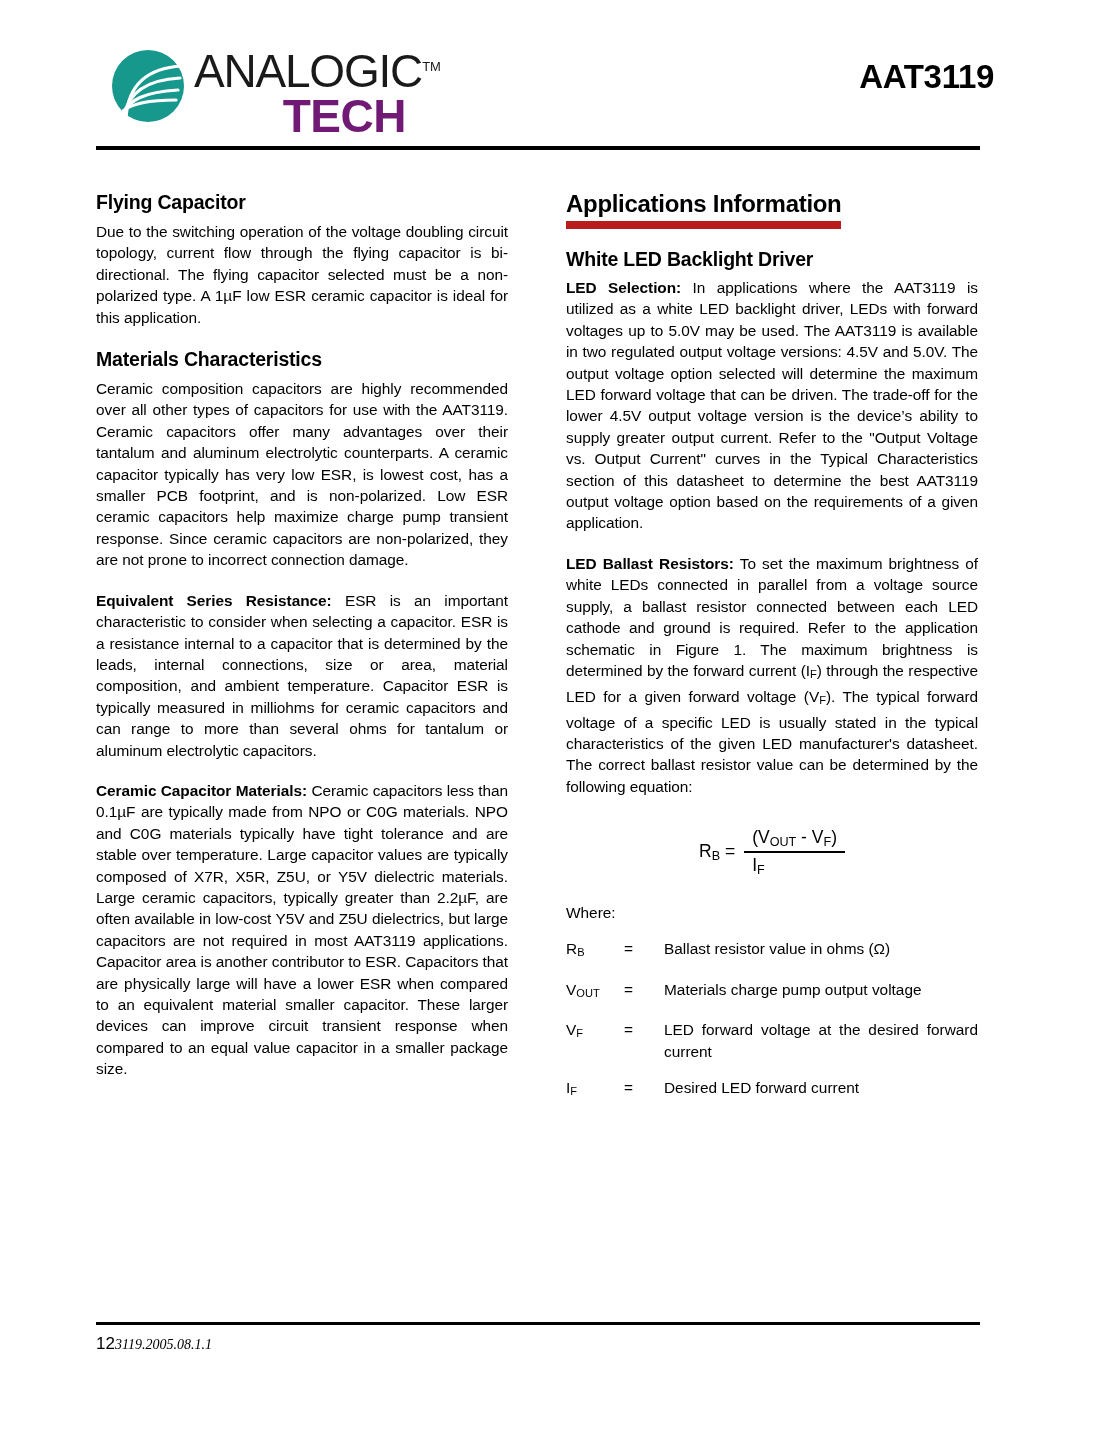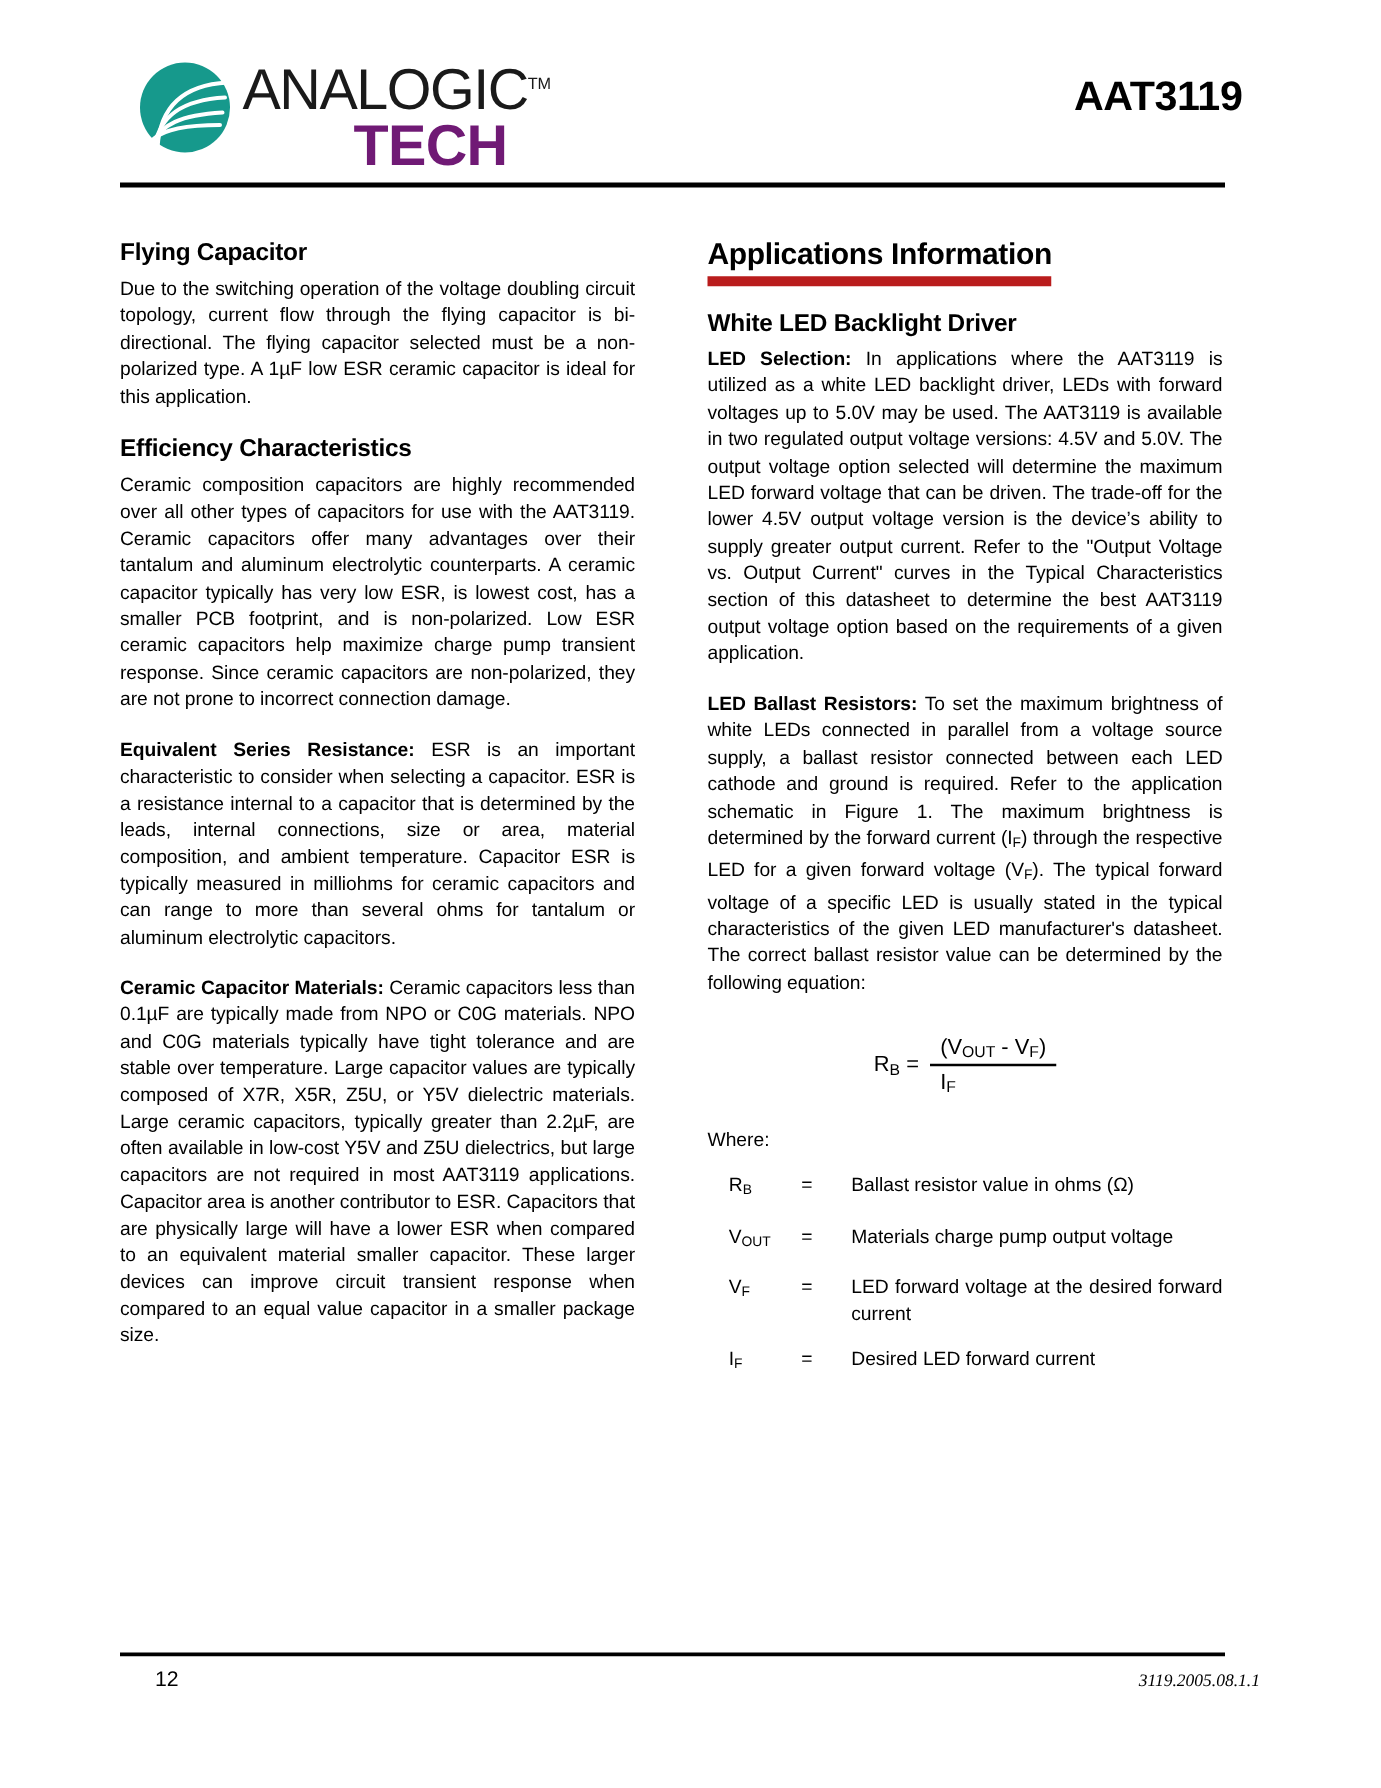--- a/index.html
+++ b/index.html
@@ -160,42 +160,40 @@
     font-size:15.4px;
     line-height:21.4px;
     margin-bottom:14px;
   }
   .defs { width:100%; }
   .def-row {
     display:flex;
     font-size:15.4px;
     line-height:21.4px;
     margin-bottom:15px;
-    margin-left:17px;
   }
   .def-sym { flex:0 0 58px; white-space:nowrap; }
   .def-eq  { flex:0 0 40px; }
   .def-txt { flex:1 1 auto; text-align:justify; }
   .def-row:last-child { margin-bottom:0; }
 
   
   .footer-rule {
     position:absolute;
     left:96px; top:1322px;
     width:884px; height:3px;
     background:#000;
   }
   .footer {
     position:absolute;
     left:96px; top:1334px;
     width:884px;
     display:flex;
-    justify-content:space-between;
+    justify-content:flex-start;
     align-items:baseline;
-    margin-left:28px;
   }
   .page-num { font-size:17px; }
   .doc-code {
     font-family:"Liberation Serif", serif;
     font-style:italic;
     font-size:14px;
   }
 </style>
 </head>
 <body>
@@ -226,21 +224,21 @@
       <div class="part-number">AAT3119</div>
     </div>
   </div>
   <div class="header-rule"></div>
 
   <div class="col col-left">
 
     <h2 class="section">Flying Capacitor</h2>
     <p class="body">Due to the switching operation of the voltage doubling circuit topology, current flow through the flying capacitor is bi-directional.  The flying capacitor selected must be a non-polarized type.  A 1µF low ESR ceramic capacitor is ideal for this application.</p>
 
-    <h2 class="section">Efficiency Characteristics</h2>
+    <h2 class="section">Materials Characteristics</h2>
     <p class="body">Ceramic composition capacitors are highly recommended over all other types of capacitors for use with the AAT3119. Ceramic capacitors offer many advantages over their tantalum and aluminum electrolytic counterparts. A ceramic capacitor typically has very low ESR, is lowest cost, has a smaller PCB footprint, and is non-polarized. Low ESR ceramic capacitors help maximize charge pump transient response. Since ceramic capacitors are non-polarized, they are not prone to incorrect connection damage.</p>
 
     <p class="body"><span class="lead">Equivalent Series Resistance:</span><span> ESR is an important characteristic to consider when selecting a capacitor. ESR is a resistance internal to a capacitor that is determined by the leads, internal connections, size or area, material composition, and ambient temperature. Capacitor ESR is typically measured in milliohms for ceramic capacitors and can range to more than several ohms for tantalum or aluminum electrolytic capacitors.</span></p>
 
     <p class="body"><span class="lead">Ceramic Capacitor Materials:</span><span> Ceramic capacitors less than 0.1µF are typically made from NPO or C0G materials. NPO and C0G materials typically have tight tolerance and are stable over temperature.  Large capacitor values are typically composed of X7R, X5R, Z5U, or Y5V dielectric materials. Large ceramic capacitors, typically greater than 2.2µF, are often available in low-cost Y5V and Z5U dielectrics, but large capacitors are not required in most AAT3119 applications.  Capacitor area is another contributor to ESR.  Capacitors that are physically large will have a lower ESR when compared to an equivalent material smaller capacitor. These larger devices can improve circuit transient response when compared to an equal value capacitor in a smaller package size.</span></p>
   </div>
 
   <div class="col col-right">
 
     <h1 class="apps">Applications Information</h1>

